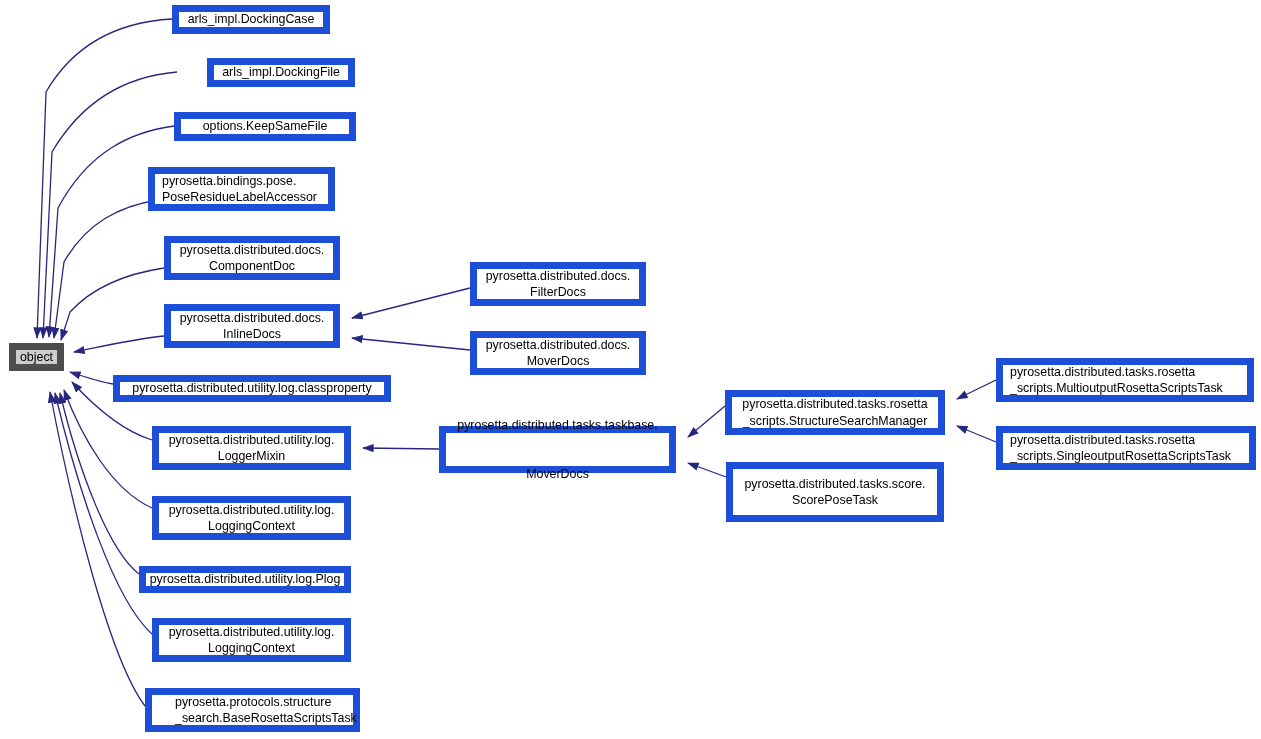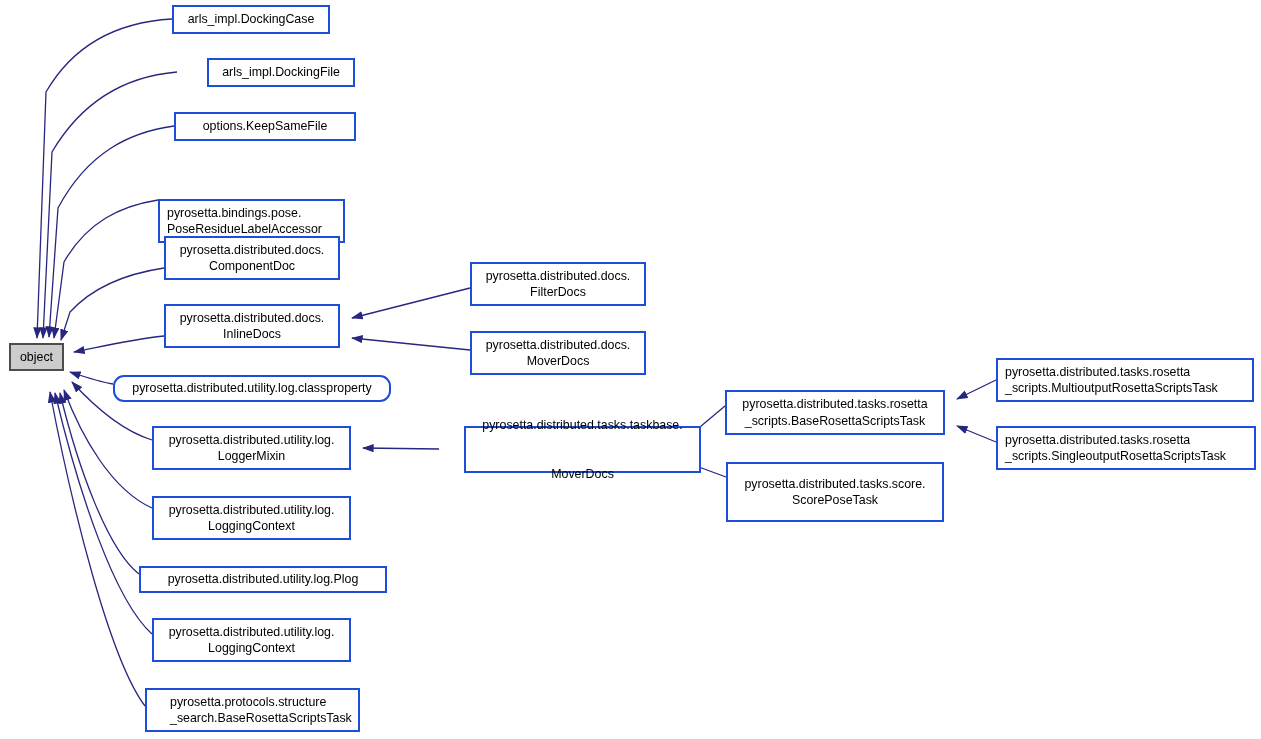--- a/index.html
+++ b/index.html
@@ -18,21 +18,21 @@
   #edges {
     position: absolute;
     left: 0;
     top: 0;
     width: 1261px;
     height: 739px;
   }
   .node {
     position: absolute;
     box-sizing: border-box;
-    border: 2px solid #1d4ed8;
+    border: 7px solid #1d4ed8;
     background: #ffffff;
     display: flex;
     flex-direction: column;
     justify-content: center;
     font-size: 12.4px;
     color: #000000;
     line-height: 1.33;
     white-space: pre;
     z-index: 2;
   }
@@ -76,30 +76,30 @@
         <path d="M 726,477 L 688,463" fill="none" stroke="#27277f" stroke-width="1.3" marker-end="url(#arrowhead)"></path>
         <path d="M 996,380 L 957,399" fill="none" stroke="#27277f" stroke-width="1.3" marker-end="url(#arrowhead)"></path>
         <path d="M 996,442 L 957,426" fill="none" stroke="#27277f" stroke-width="1.3" marker-end="url(#arrowhead)"></path>
       </g>
   </svg>
   <div id="node-layer">
       <div class="node root" style="left: 9px; top: 343px; width: 55px; height: 28px;"><span class="ln">object</span></div>
       <div class="node center" style="left: 172px; top: 5px; width: 158px; height: 29px;"><span class="ln">arls_impl.DockingCase</span></div>
       <div class="node center" style="left: 177px; top: 58px; width: 148px; height: 29px; margin-left: 30px;"><span class="ln">arls_impl.DockingFile</span></div>
       <div class="node center" style="left: 174px; top: 112px; width: 182px; height: 29px;"><span class="ln">options.KeepSameFile</span></div>
-      <div class="node left" style="left: 158px; top: 167px; width: 187px; height: 44px; margin-top: 32px;"><span class="ln">pyrosetta.bindings.pose.</span><span class="ln">PoseResidueLabelAccessor</span></div>
+      <div class="node left" style="left: 148px; top: 167px; width: 187px; height: 44px;"><span class="ln">pyrosetta.bindings.pose.</span><span class="ln">PoseResidueLabelAccessor</span></div>
       <div class="node center" style="left: 164px; top: 236px; width: 176px; height: 44px;"><span class="ln">pyrosetta.distributed.docs.</span><span class="ln">ComponentDoc</span></div>
       <div class="node center" style="left: 164px; top: 304px; width: 176px; height: 44px;"><span class="ln">pyrosetta.distributed.docs.</span><span class="ln">InlineDocs</span></div>
-      <div class="node center" style="left: 113px; top: 375px; width: 278px; height: 27px; border-radius: 11px;"><span class="ln">pyrosetta.distributed.utility.log.classproperty</span></div>
+      <div class="node center" style="left: 113px; top: 375px; width: 278px; height: 27px;"><span class="ln">pyrosetta.distributed.utility.log.classproperty</span></div>
       <div class="node center" style="left: 152px; top: 426px; width: 199px; height: 44px;"><span class="ln">pyrosetta.distributed.utility.log.</span><span class="ln">LoggerMixin</span></div>
       <div class="node center" style="left: 152px; top: 496px; width: 199px; height: 44px;"><span class="ln">pyrosetta.distributed.utility.log.</span><span class="ln">LoggingContext</span></div>
-      <div class="node center" style="left: 139px; top: 566px; width: 248px; height: 27px;"><span class="ln">pyrosetta.distributed.utility.log.Plog</span></div>
+      <div class="node center" style="left: 139px; top: 566px; width: 212px; height: 27px;"><span class="ln">pyrosetta.distributed.utility.log.Plog</span></div>
       <div class="node center" style="left: 152px; top: 618px; width: 199px; height: 44px;"><span class="ln">pyrosetta.distributed.utility.log.</span><span class="ln">LoggingContext</span></div>
       <div class="node left" style="left: 145px; top: 688px; width: 215px; height: 44px; padding-left: 23px;"><span class="ln">pyrosetta.protocols.structure</span><span class="ln">_search.BaseRosettaScriptsTask</span></div>
       <div class="node center" style="left: 470px; top: 262px; width: 176px; height: 44px;"><span class="ln">pyrosetta.distributed.docs.</span><span class="ln">FilterDocs</span></div>
       <div class="node center" style="left: 470px; top: 331px; width: 176px; height: 44px;"><span class="ln">pyrosetta.distributed.docs.</span><span class="ln">MoverDocs</span></div>
-      <div class="node center" style="left: 464px; top: 426px; width: 237px; height: 47px; gap: 32px;"><span class="ln">pyrosetta.distributed.tasks.taskbase.</span><span class="ln">MoverDocs</span></div>
-      <div class="node center" style="left: 725px; top: 390px; width: 220px; height: 45px;"><span class="ln">pyrosetta.distributed.tasks.rosetta</span><span class="ln">_scripts.BaseRosettaScriptsTask</span></div>
+      <div class="node center" style="left: 439px; top: 426px; width: 237px; height: 47px; gap: 32px;"><span class="ln">pyrosetta.distributed.tasks.taskbase.</span><span class="ln">MoverDocs</span></div>
+      <div class="node center" style="left: 725px; top: 390px; width: 220px; height: 45px;"><span class="ln">pyrosetta.distributed.tasks.rosetta</span><span class="ln">_scripts.StructureSearchManager</span></div>
       <div class="node center" style="left: 726px; top: 462px; width: 218px; height: 60px;"><span class="ln">pyrosetta.distributed.tasks.score.</span><span class="ln">ScorePoseTask</span></div>
       <div class="node left" style="left: 996px; top: 358px; width: 258px; height: 44px;"><span class="ln">pyrosetta.distributed.tasks.rosetta</span><span class="ln">_scripts.MultioutputRosettaScriptsTask</span></div>
       <div class="node left" style="left: 996px; top: 426px; width: 260px; height: 44px;"><span class="ln">pyrosetta.distributed.tasks.rosetta</span><span class="ln">_scripts.SingleoutputRosettaScriptsTask</span></div>
     </div>
 </div>
 
 </body></html>

